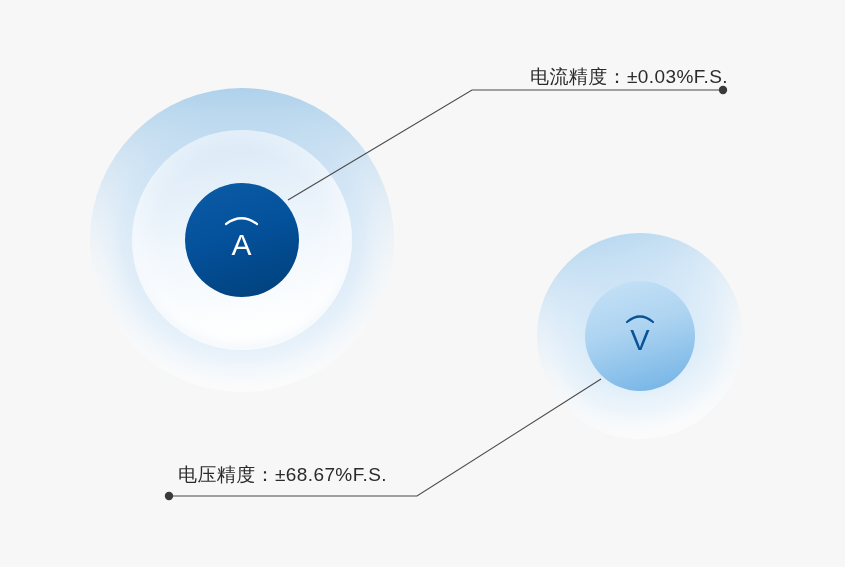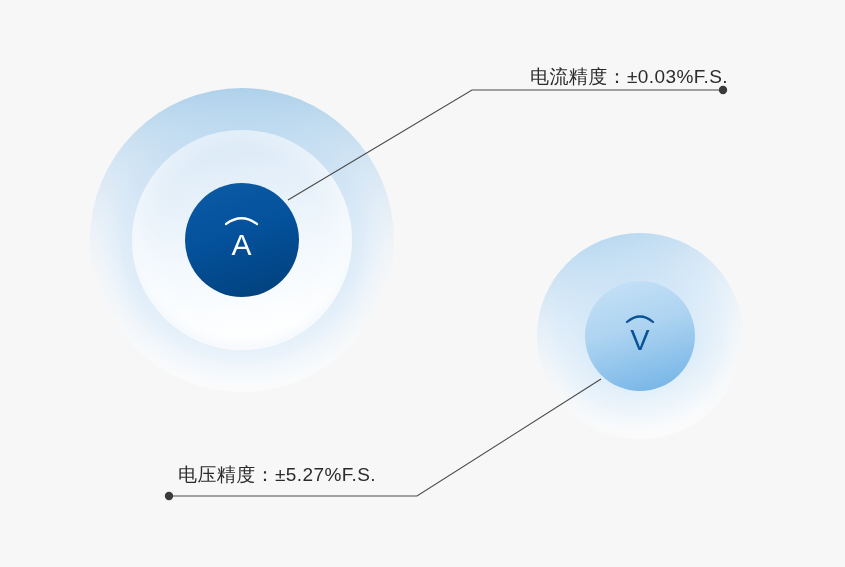--- a/index.html
+++ b/index.html
@@ -135,15 +135,15 @@
     </g>
 
     <g>
       <path d="M 601 379 L 417 496 L 172 496" fill="none" stroke="#4a4a4a" stroke-width="1.1"></path>
       <circle cx="169" cy="496" r="4.2" fill="#3a3a3a"></circle>
     </g>
   </svg>
 
   <div class="label-text" id="current-label">电流精度：±0.03%F.S.</div>
 
-  <div class="label-text" id="voltage-label">电压精度：±5.27%F.S.</div>
+  <div class="label-text" id="voltage-label">电压精度：±68.67%F.S.</div>
 
 </div>
 
 </body></html>

